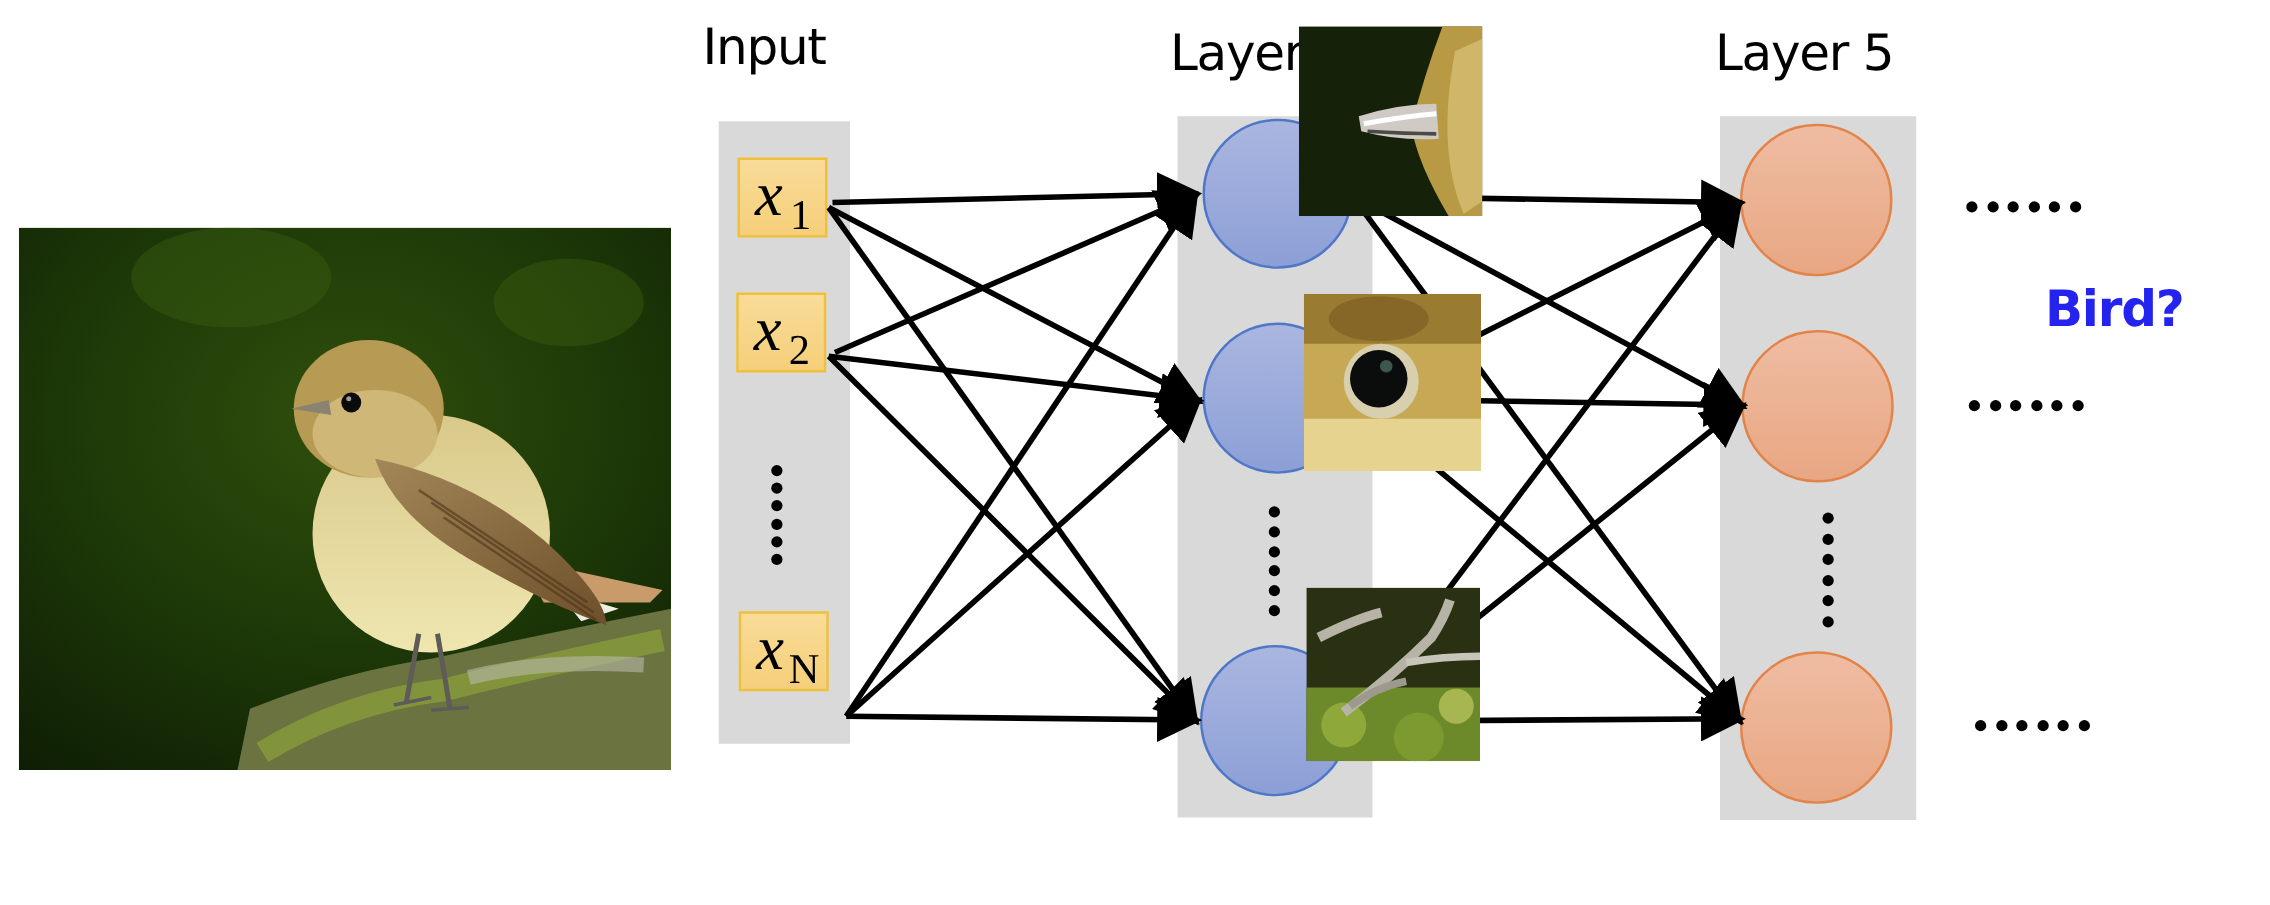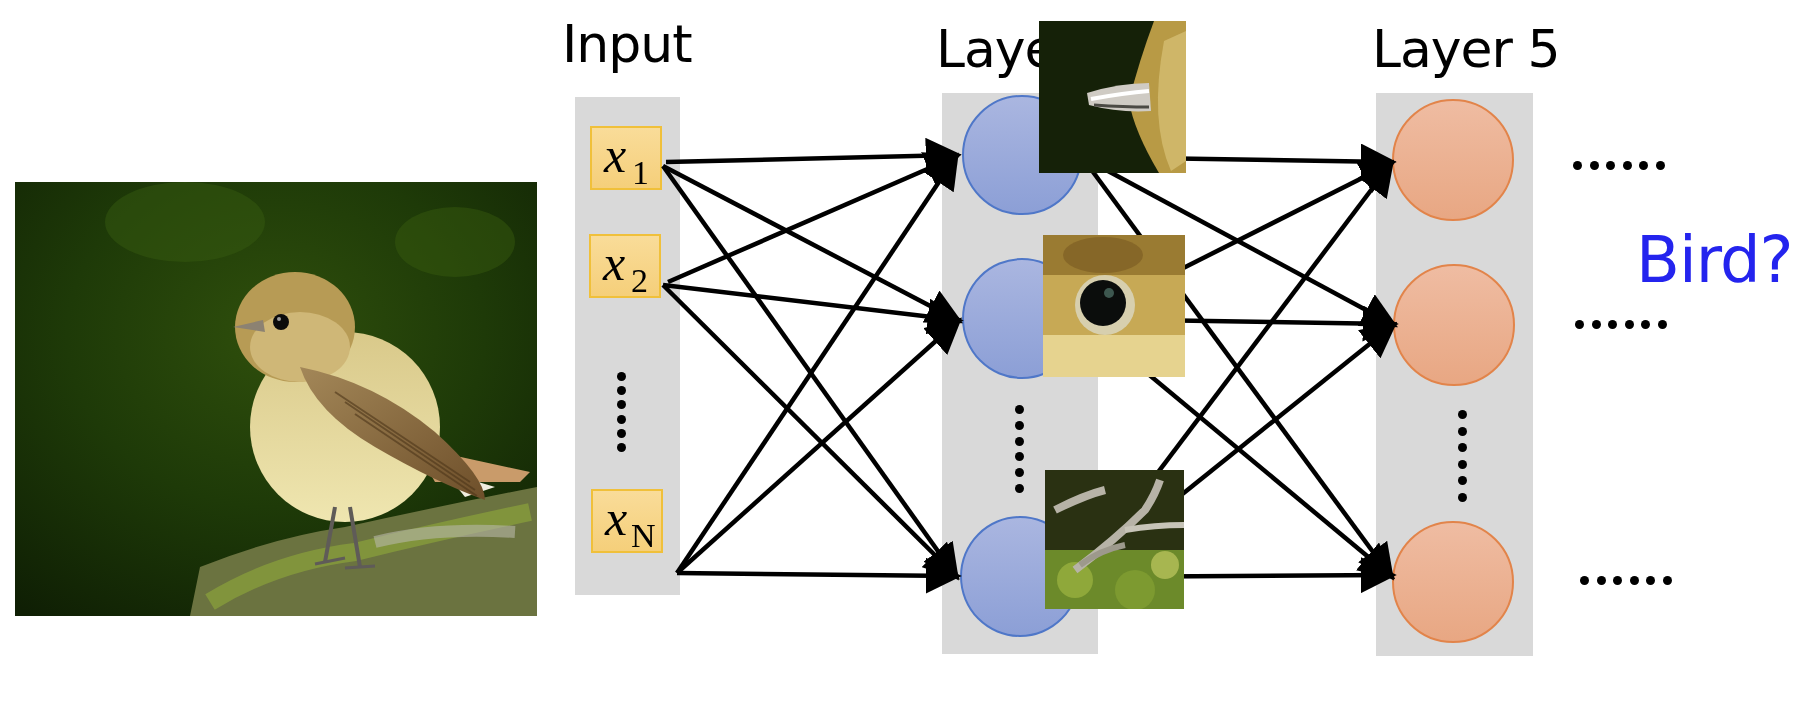--- a/index.html
+++ b/index.html
@@ -1,32 +1,32 @@
 <!DOCTYPE html>
 <html><head>
 <meta charset="utf-8">
 <style>
   html, body { margin:0; padding:0; background:#ffffff; }
   body { width:1816px; height:724px; position:relative; overflow:hidden; font-family:"Liberation Sans", "DejaVu Sans", sans-serif; }
-  .title { position:absolute; font-family:"DejaVu Sans", sans-serif; font-size:52px; color:#000; line-height:1; white-space:nowrap; letter-spacing:-1px; }
+  .title { position:absolute; font-family:"DejaVu Sans", sans-serif; font-size:40px; color:#000; line-height:1; white-space:nowrap; letter-spacing:-1px; }
   .col { position:absolute; background:#d9d9d9; }
   .xbox { position:absolute; width:72px; height:64px; background:linear-gradient(#f9dc99,#f5cf7a); border:2px solid #f0c03a; box-sizing:border-box; }
   .xbox .lbl { position:absolute; left:12px; top:2px; font-family:"Liberation Serif","DejaVu Serif",serif; font-style:italic; font-size:50px; line-height:1; color:#000; }
   .xbox .sub { position:absolute; left:40px; top:28px; font-family:"Liberation Serif","DejaVu Serif",serif; font-size:34px; line-height:1; color:#000; }
   .vdots { position:absolute; width:10px; display:flex; flex-direction:column; justify-content:space-between; }
   .vdots i { display:block; width:9px; height:9px; border-radius:50%; background:#000; }
   .hdots { position:absolute; height:10px; display:flex; justify-content:space-between; }
   .hdots i { display:block; width:9px; height:9px; border-radius:50%; background:#000; }
   .node { position:absolute; border-radius:50%; box-sizing:border-box; }
   .node.blue { background:linear-gradient(#aab6e0,#8c9fd6); border:2px solid #4f77c8; }
   .node.orange { background:linear-gradient(#efbca2,#e8a783); border:2px solid #e2844a; }
   .patch { position:absolute; overflow:hidden; }
   #photo { position:absolute; left:15px; top:182px; width:522px; height:434px; overflow:hidden; }
   svg.wires { position:absolute; left:0; top:0; }
-  .answer { position:absolute; font-family:"DejaVu Sans", sans-serif; font-size:64px; color:#2424ee; line-height:1; white-space:nowrap; letter-spacing:-1px; }
+  .answer { position:absolute; font-family:"DejaVu Sans", sans-serif; font-size:40px; color:#2424ee; line-height:1; white-space:nowrap; letter-spacing:-1px;font-weight:bold; }
 </style>
 </head>
 <body>
 
 <div id="photo">
   <svg width="522" height="434" viewBox="0 0 522 434">
     <defs>
       <radialGradient id="bg" cx="0.5" cy="0.35" r="0.8">
         <stop offset="0" stop-color="#2f4f0c"></stop>
         <stop offset="0.5" stop-color="#1e3a08"></stop>

